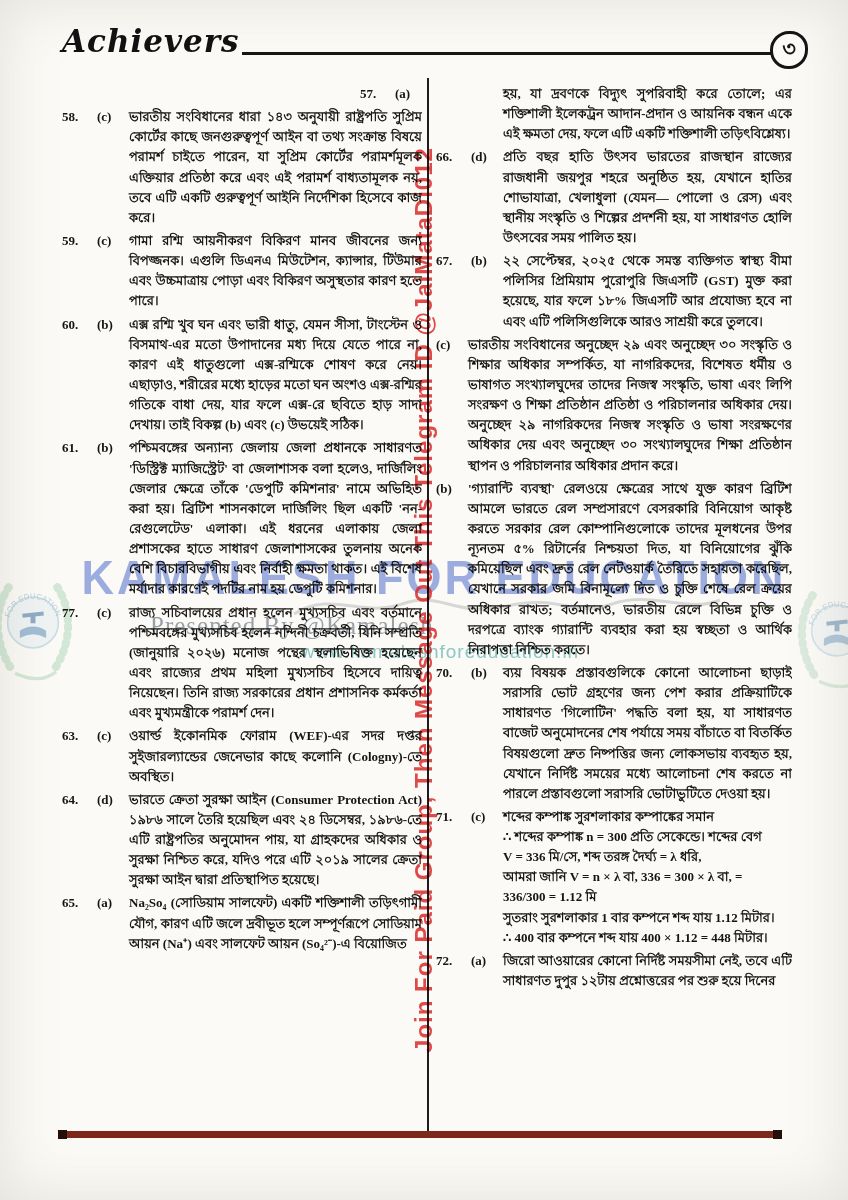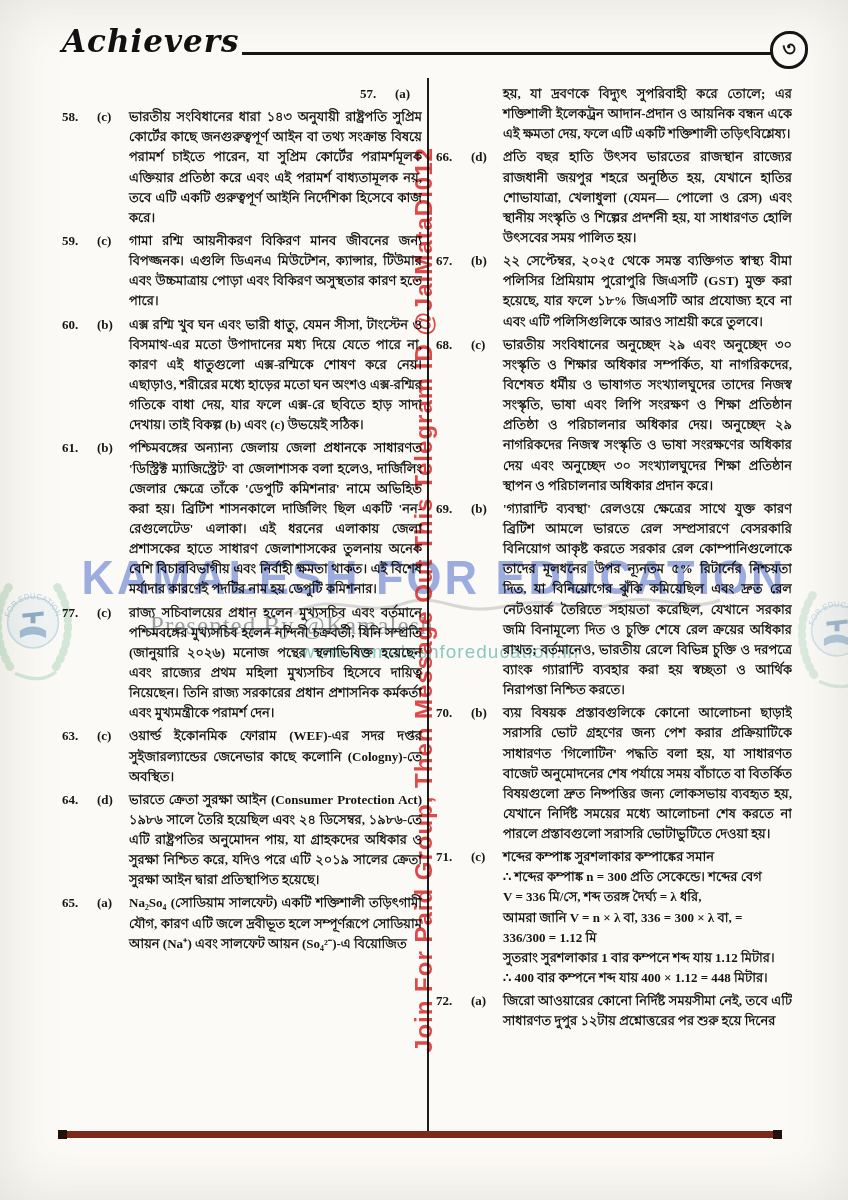--- a/index.html
+++ b/index.html
@@ -146,26 +146,24 @@
       <span class="num">66.</span>
       <span class="ans">(d)</span>
       <div class="body">প্রতি বছর হাতি উৎসব ভারতের রাজস্থান রাজ্যের রাজধানী জয়পুর শহরে অনুষ্ঠিত হয়, যেখানে হাতির শোভাযাত্রা, খেলাধুলা (যেমন— পোলো ও রেস) এবং স্থানীয় সংস্কৃতি ও শিল্পের প্রদর্শনী হয়, যা সাধারণত হোলি উৎসবের সময় পালিত হয়।</div>
     </div>
     <div class="item">
       <span class="num">67.</span>
       <span class="ans">(b)</span>
       <div class="body">২২ সেপ্টেম্বর, ২০২৫ থেকে সমস্ত ব্যক্তিগত স্বাস্থ্য বীমা পলিসির প্রিমিয়াম পুরোপুরি জিএসটি (GST) মুক্ত করা হয়েছে, যার ফলে ১৮% জিএসটি আর প্রযোজ্য হবে না এবং এটি পলিসিগুলিকে আরও সাশ্রয়ী করে তুলবে।</div>
     </div>
     <div class="item">
-      <span class="num">68.</span>
       <span class="ans">(c)</span>
       <div class="body">ভারতীয় সংবিধানের অনুচ্ছেদ ২৯ এবং অনুচ্ছেদ ৩০ সংস্কৃতি ও শিক্ষার অধিকার সম্পর্কিত, যা নাগরিকদের, বিশেষত ধর্মীয় ও ভাষাগত সংখ্যালঘুদের তাদের নিজস্ব সংস্কৃতি, ভাষা এবং লিপি সংরক্ষণ ও শিক্ষা প্রতিষ্ঠান প্রতিষ্ঠা ও পরিচালনার অধিকার দেয়। অনুচ্ছেদ ২৯ নাগরিকদের নিজস্ব সংস্কৃতি ও ভাষা সংরক্ষণের অধিকার দেয় এবং অনুচ্ছেদ ৩০ সংখ্যালঘুদের শিক্ষা প্রতিষ্ঠান স্থাপন ও পরিচালনার অধিকার প্রদান করে।</div>
     </div>
     <div class="item">
-      <span class="num">69.</span>
       <span class="ans">(b)</span>
       <div class="body">'গ্যারান্টি ব্যবস্থা' রেলওয়ে ক্ষেত্রের সাথে যুক্ত কারণ ব্রিটিশ আমলে ভারতে রেল সম্প্রসারণে বেসরকারি বিনিয়োগ আকৃষ্ট করতে সরকার রেল কোম্পানিগুলোকে তাদের মূলধনের উপর ন্যূনতম ৫% রিটার্নের নিশ্চয়তা দিত, যা বিনিয়োগের ঝুঁকি কমিয়েছিল এবং দ্রুত রেল নেটওয়ার্ক তৈরিতে সহায়তা করেছিল, যেখানে সরকার জমি বিনামূল্যে দিত ও চুক্তি শেষে রেল ক্রয়ের অধিকার রাখত; বর্তমানেও, ভারতীয় রেলে বিভিন্ন চুক্তি ও দরপত্রে ব্যাংক গ্যারান্টি ব্যবহার করা হয় স্বচ্ছতা ও আর্থিক নিরাপত্তা নিশ্চিত করতে।</div>
     </div>
     <div class="item">
       <span class="num">70.</span>
       <span class="ans">(b)</span>
       <div class="body">ব্যয় বিষয়ক প্রস্তাবগুলিকে কোনো আলোচনা ছাড়াই সরাসরি ভোট গ্রহণের জন্য পেশ করার প্রক্রিয়াটিকে সাধারণত 'গিলোটিন' পদ্ধতি বলা হয়, যা সাধারণত বাজেট অনুমোদনের শেষ পর্যায়ে সময় বাঁচাতে বা বিতর্কিত বিষয়গুলো দ্রুত নিষ্পত্তির জন্য লোকসভায় ব্যবহৃত হয়, যেখানে নির্দিষ্ট সময়ের মধ্যে আলোচনা শেষ করতে না পারলে প্রস্তাবগুলো সরাসরি ভোটাভুটিতে দেওয়া হয়।</div>
     </div>
     <div class="item">
       <span class="num">71.</span>

